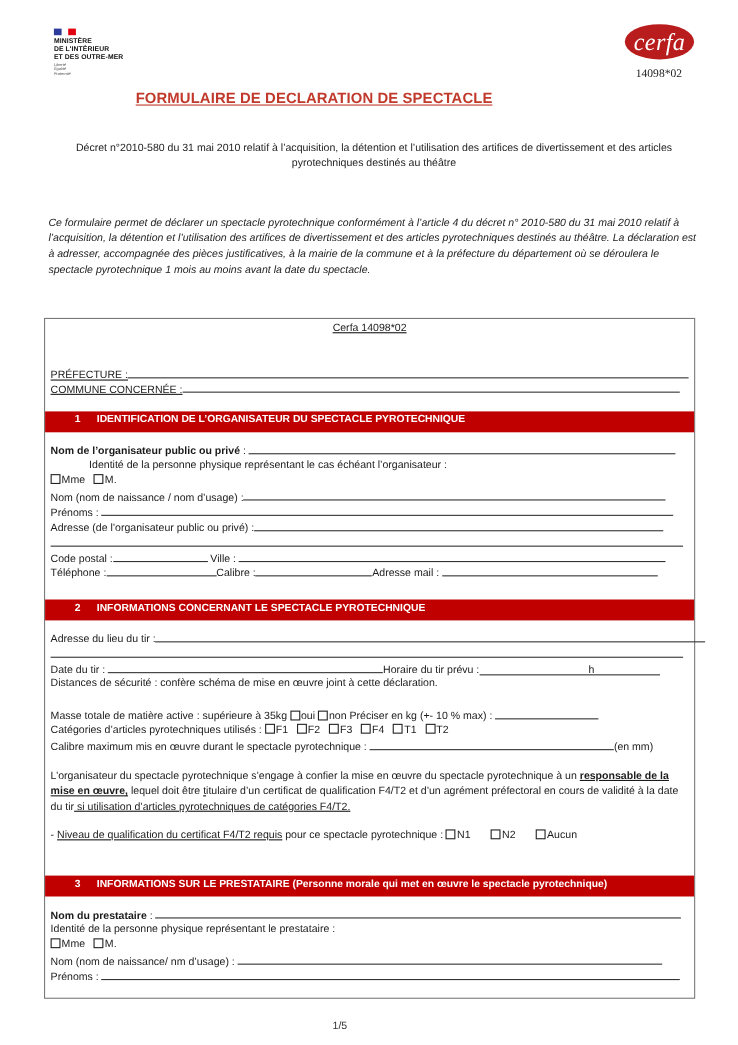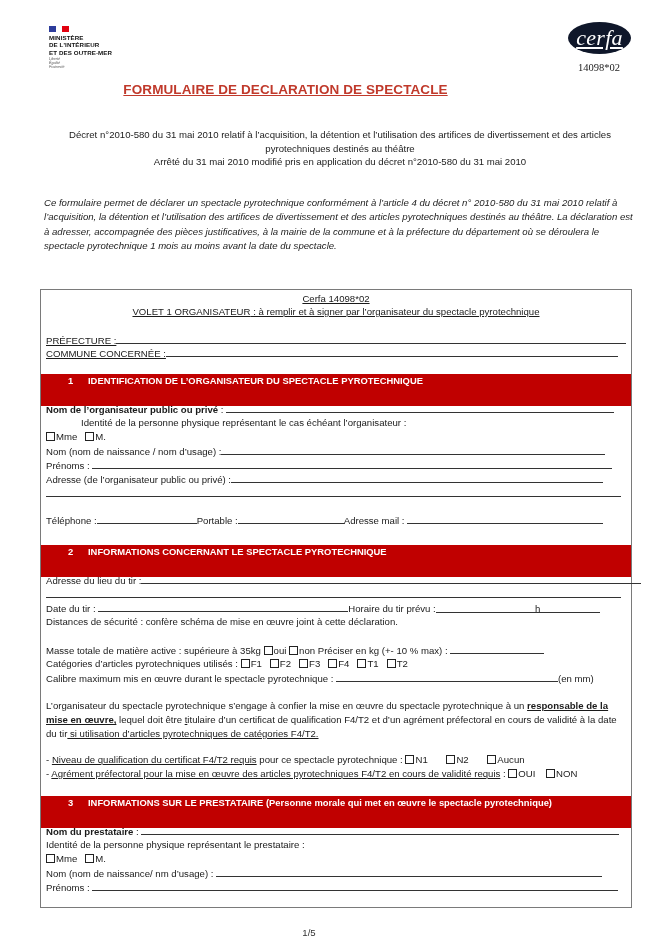--- a/index.html
+++ b/index.html
@@ -8,38 +8,38 @@
 
     .logo-ministere { position: absolute; left: 49px; top: 26px; width: 90px; }
     .flag { display: flex; gap: 2px; margin-bottom: 2px; }
     .flag span { display: block; width: 7px; height: 6px; }
     .flag .blue { background: #2d3c9b; }
     .flag .white { background: #ffffff; width: 2px; }
     .flag .red { background: #e1000f; }
     .ministere-text { font-size: 6.2px; font-weight: bold; line-height: 7.3px; letter-spacing: 0.1px; color: #111; }
     .devise { font-size: 3.6px; font-style: italic; color: #555; line-height: 4.2px; margin-top: 1px; }
 
-    .cerfa-logo { position: absolute; left: 568px; top: 22px; width: 63px; height: 32px; background: #0f172a; border-radius: 50%; color: #fff; font-family: "Liberation Serif", serif; font-style: italic; font-size: 22px; display: flex; align-items: center; justify-content: center; letter-spacing: 0.3px; text-decoration: underline; }
+    .cerfa-logo { position: absolute; left: 568px; top: 22px; width: 63px; height: 32px; background: #b91c1c; border-radius: 50%; color: #fff; font-family: "Liberation Serif", serif; font-style: italic; font-size: 22px; display: flex; align-items: center; justify-content: center; letter-spacing: 0.3px; }
     .cerfa-number { position: absolute; left: 578px; top: 62px; font-family: "Liberation Serif", serif; font-size: 10.5px; color: #222; }
 
     .doc-title { position: absolute; left: 0; width: 571px; top: 82px; text-align: center; font-size: 13.5px; font-weight: bold; color: #c0392b; text-decoration: underline; letter-spacing: 0.1px; }
 
     .decree { position: absolute; left: 60px; width: 560px; top: 128px; text-align: center; font-size: 9.6px; line-height: 13.5px; color: #222; }
 
     .intro { position: absolute; left: 44px; width: 590px; top: 196px; font-size: 9.6px; line-height: 14.4px; font-style: italic; color: #222; }
 
     .form-box { position: absolute; left: 40px; top: 289px; width: 592px; height: 619px; border: 1px solid #7a7a7a; }
 
     .box-head { text-align: center; font-size: 9.6px; font-weight: normal; line-height: 13px; margin-top: 2px; }
     .box-head .u { }
 
     .line-row { position: absolute; left: 5px; font-size: 9.6px; line-height: 12px; white-space: nowrap; }
     .underline-field { display: inline-block; border-bottom: 1px solid #333; height: 10px; vertical-align: baseline; }
 
-    .section-bar { position: absolute; left: 0; width: 590px; height: 32px; background: #c00000; color: #ffffff; font-size: 9.4px; font-weight: bold; line-height: 14px; padding-left: 27px; }
+    .section-bar { position: absolute; left: 0; width: 590px; height: 19px; background: #c00000; color: #ffffff; font-size: 9.4px; font-weight: bold; line-height: 14px; padding-left: 27px; }
     .section-bar .num { display: inline-block; width: 20px; }
     .section-bar .sub { font-weight: bold; }
 
     .cb { display: inline-block; width: 9px; height: 9px; border: 1px solid #222; vertical-align: -1px; margin-right: 1px; background: #fff; }
     .bold { font-weight: bold; }
     .u { text-decoration: underline; }
 
     .para { position: absolute; left: 5px; width: 580px; font-size: 9.6px; line-height: 14px; }
 
     .page-num { position: absolute; left: 0; width: 618px; top: 927px; text-align: center; font-size: 9.6px; color: #333; }
@@ -65,30 +65,28 @@
   </div>
 </div>
 
 <div class="cerfa-logo">cerfa</div>
 <div class="cerfa-number">14098*02</div>
 
 <div class="doc-title">FORMULAIRE DE DECLARATION DE SPECTACLE</div>
 
 <div class="decree">
   <div>Décret n°2010-580 du 31 mai 2010 relatif à l’acquisition, la détention et l’utilisation des artifices de divertissement et des articles pyrotechniques destinés au théâtre</div>
-  <div>Arrêté du 31 mai 2010 modifié pris en application du décret n°2010-580 du 31 mai 2010</div>
 </div>
 
 <div class="intro">Ce formulaire permet de déclarer un spectacle pyrotechnique conformément à l’article 4 du décret n° 2010-580 du 31 mai 2010 relatif à l’acquisition, la détention et l’utilisation des artifices de divertissement et des articles pyrotechniques destinés au théâtre. La déclaration est à adresser, accompagnée des pièces justificatives, à la mairie de la commune et à la préfecture du département où se déroulera le spectacle pyrotechnique 1 mois au moins avant la date du spectacle.</div>
 
 <div class="form-box">
 
   <div class="box-head">
     <div class="u">Cerfa 14098*02</div>
-    <div class="u"><span>VOLET 1 ORGANISATEUR</span><span> : à remplir et à signer par l’organisateur du spectacle pyrotechnique</span></div>
   </div>
 
   <div class="line-row" style="top:44px;">
     <span class="u">PRÉFECTURE :</span><span class="underline-field" style="width:510px;"></span>
   </div>
   <div class="line-row" style="top:57px;">
     <span class="u">COMMUNE CONCERNÉE :</span><span class="underline-field" style="width:452px;"></span>
   </div>
 
   <div class="section-bar" style="top:84px;">
@@ -108,22 +106,26 @@
   </div>
   <div class="line-row" style="top:169px;">
     <span>Prénoms :</span> <span class="underline-field" style="width:520px;"></span>
   </div>
   <div class="line-row" style="top:183px;">
     <span>Adresse (de l’organisateur public ou privé) :</span><span class="underline-field" style="width:372px;"></span>
   </div>
   <div class="line-row" style="top:197px;">
     <span class="underline-field" style="width:575px;"></span>
   </div>
+  <div class="line-row" style="top:211px;">
+    <span>Code postal :</span><span class="underline-field" style="width:86px;"></span>
+    <span>Ville :</span> <span class="underline-field" style="width:388px;"></span>
+  </div>
   <div class="line-row" style="top:224px;">
-    <span>Téléphone :</span><span class="underline-field" style="width:100px;"></span><span>Portable :</span><span class="underline-field" style="width:106px;"></span><span>Adresse mail :</span> <span class="underline-field" style="width:196px;"></span>
+    <span>Téléphone :</span><span class="underline-field" style="width:100px;"></span><span>Calibre :</span><span class="underline-field" style="width:106px;"></span><span>Adresse mail :</span> <span class="underline-field" style="width:196px;"></span>
   </div>
 
   <div class="section-bar" style="top:255px;">
     <span class="num">2</span><span>INFORMATIONS CONCERNANT LE SPECTACLE PYROTECHNIQUE</span>
   </div>
 
   <div class="line-row" style="top:284px;">
     <span>Adresse du lieu du tir :</span><span class="underline-field" style="width:500px;"></span>
   </div>
   <div class="line-row" style="top:298px;">
@@ -153,25 +155,20 @@
   <div class="para" style="top:409px;">
     <span>L’organisateur du spectacle pyrotechnique s’engage à confier la mise en œuvre du spectacle pyrotechnique à un </span><span class="bold u">responsable de la mise en œuvre,</span><span> lequel doit être </span><span class="u">t</span><span>itulaire d’un certificat de qualification F4/T2 et d’un agrément préfectoral en cours de validité à la date du tir</span><span class="u"> si utilisation d’articles pyrotechniques de catégories F4/T2.</span>
   </div>
 
   <div class="line-row" style="top:464px;">
     <span>- </span><span class="u">Niveau de qualification du certificat F4/T2 requis</span><span> pour ce spectacle pyrotechnique :</span>
     <span class="cb"></span><span>N1</span>&nbsp;&nbsp;&nbsp;&nbsp;&nbsp;&nbsp;
     <span class="cb"></span><span>N2</span>&nbsp;&nbsp;&nbsp;&nbsp;&nbsp;&nbsp;
     <span class="cb"></span><span>Aucun</span>
   </div>
-  <div class="line-row" style="top:478px;">
-    <span>- </span><span class="u">Agrément préfectoral pour la mise en œuvre des articles pyrotechniques F4/T2 en cours de validité requis</span><span> :</span>
-    <span class="cb"></span><span>OUI</span>&nbsp;&nbsp;&nbsp;
-    <span class="cb"></span><span>NON</span>
-  </div>
 
   <div class="section-bar" style="top:506px;">
     <span class="num">3</span><span>INFORMATIONS SUR LE PRESTATAIRE</span><span class="sub"> (Personne morale qui met en œuvre le spectacle pyrotechnique)</span>
   </div>
 
   <div class="line-row" style="top:535px;">
     <span class="bold">Nom du prestataire</span> : <span class="underline-field" style="width:478px;"></span>
   </div>
   <div class="line-row" style="top:549px;">Identité de la personne physique représentant le prestataire :</div>
   <div class="line-row" style="top:563px;">

